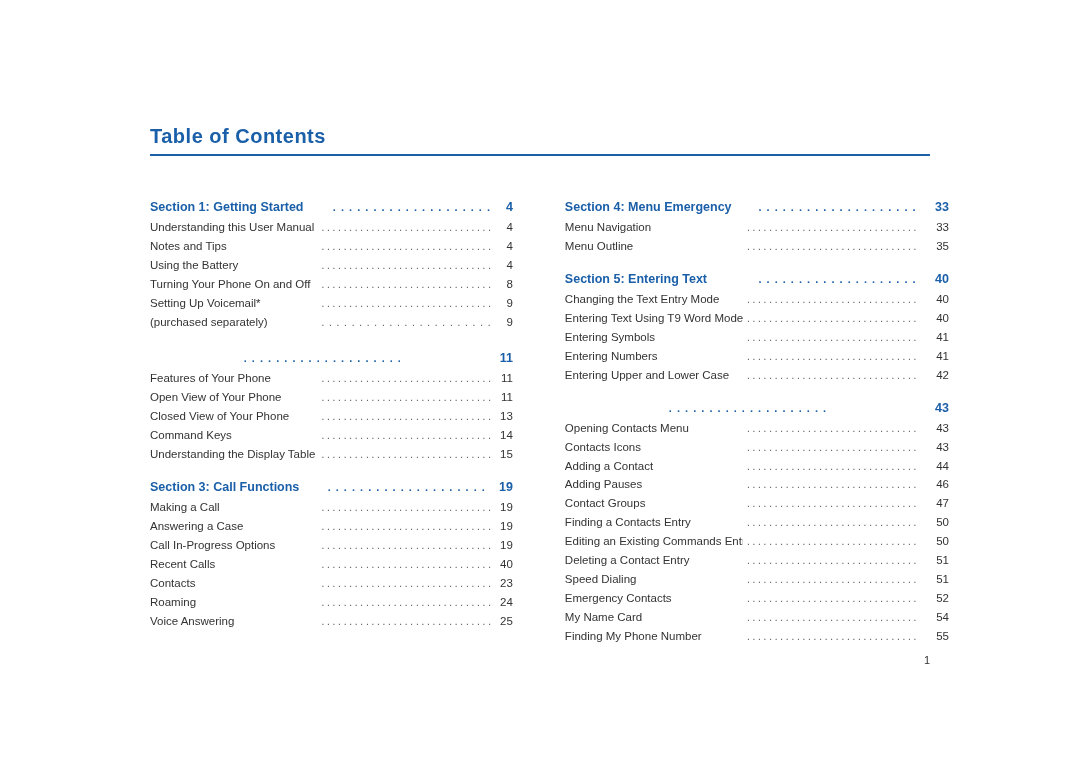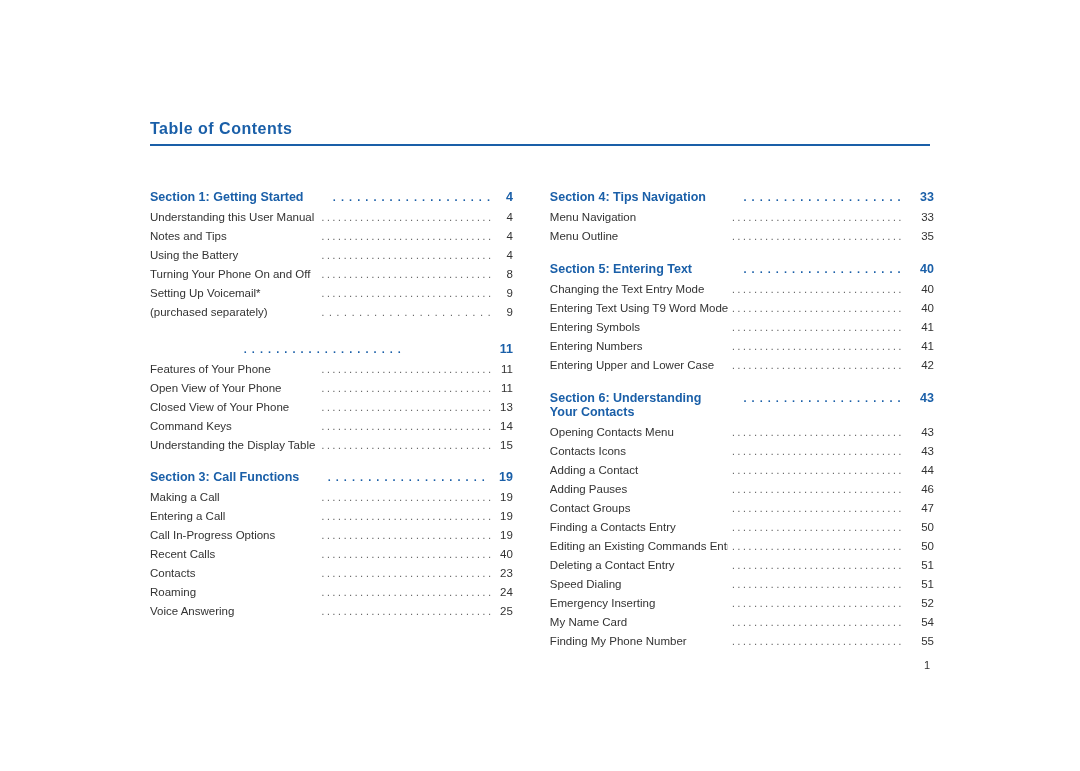--- a/index.html
+++ b/index.html
@@ -13,34 +13,34 @@
       display: flex;
       align-items: center;
       justify-content: center;
     }
     .page {
       width: 900px;
       padding: 40px 60px;
       position: relative;
     }
     .page-title {
-      font-size: 16px;
+      font-size: 20px;
       font-weight: bold;
       color: #1a5fa8;
       margin-bottom: 6px;
       letter-spacing: 0.5px;
     }
     .title-rule {
       border: none;
       border-top: 2px solid #1a5fa8;
       margin-bottom: 28px;
     }
     .toc-columns {
       display: flex;
-      gap: 37px;
+      gap: 52px;
     }
     .toc-col {
       flex: 1;
     }
     .section-heading {
       font-size: 12.5px;
       font-weight: bold;
       color: #1a5fa8;
       margin-top: 16px;
       margin-bottom: 4px;
@@ -170,21 +170,21 @@
           <span class="sec-title">Section 3:  Call Functions</span>
           <span style="flex: 1 1 0%; text-align: center; color: rgb(26, 95, 168); font-size: 11px; letter-spacing: 1px; overflow: hidden; white-space: nowrap; padding: 0px 4px;">. . . . . . . . . . . . . . . . . . . .</span>
           <span class="sec-page">19</span>
         </div>
         <div class="toc-item">
           <span class="item-label">Making a Call</span>
           <span style="flex: 1 1 0%; overflow: hidden; color: rgb(85, 85, 85); padding: 0px 4px; font-size: 10px; white-space: nowrap;">. . . . . . . . . . . . . . . . . . . . . . . . . . . . . . .</span>
           <span class="item-page">19</span>
         </div>
         <div class="toc-item">
-          <span class="item-label">Entering a Call</span>
+          <span class="item-label">Answering a Case</span>
           <span style="flex: 1 1 0%; overflow: hidden; color: rgb(85, 85, 85); padding: 0px 4px; font-size: 10px; white-space: nowrap;">. . . . . . . . . . . . . . . . . . . . . . . . . . . . . . .</span>
           <span class="item-page">19</span>
         </div>
         <div class="toc-item">
           <span class="item-label">Call In-Progress Options</span>
           <span style="flex: 1 1 0%; overflow: hidden; color: rgb(85, 85, 85); padding: 0px 4px; font-size: 10px; white-space: nowrap;">. . . . . . . . . . . . . . . . . . . . . . . . . . . . . . .</span>
           <span class="item-page">19</span>
         </div>
         <div class="toc-item">
           <span class="item-label">Recent Calls</span>
@@ -203,21 +203,21 @@
         </div>
         <div class="toc-item">
           <span class="item-label">Voice Answering</span>
           <span style="flex: 1 1 0%; overflow: hidden; color: rgb(85, 85, 85); padding: 0px 4px; font-size: 10px; white-space: nowrap;">. . . . . . . . . . . . . . . . . . . . . . . . . . . . . . .</span>
           <span class="item-page">25</span>
         </div>
       </div>
 
     <div class="toc-col" id="right-col">
         <div class="section-heading">
-          <span class="sec-title">Section 4:  Tips Navigation</span>
+          <span class="sec-title">Section 4:  Menu Emergency</span>
           <span style="flex: 1 1 0%; text-align: center; color: rgb(26, 95, 168); font-size: 11px; letter-spacing: 1px; overflow: hidden; white-space: nowrap; padding: 0px 4px;">. . . . . . . . . . . . . . . . . . . .</span>
           <span class="sec-page">33</span>
         </div>
         <div class="toc-item">
           <span class="item-label">Menu Navigation</span>
           <span style="flex: 1 1 0%; overflow: hidden; color: rgb(85, 85, 85); padding: 0px 4px; font-size: 10px; white-space: nowrap;">. . . . . . . . . . . . . . . . . . . . . . . . . . . . . . .</span>
           <span class="item-page">33</span>
         </div>
         <div class="toc-item">
           <span class="item-label">Menu Outline</span>
@@ -248,21 +248,20 @@
           <span class="item-label">Entering Numbers</span>
           <span style="flex: 1 1 0%; overflow: hidden; color: rgb(85, 85, 85); padding: 0px 4px; font-size: 10px; white-space: nowrap;">. . . . . . . . . . . . . . . . . . . . . . . . . . . . . . .</span>
           <span class="item-page">41</span>
         </div>
         <div class="toc-item">
           <span class="item-label">Entering Upper and Lower Case</span>
           <span style="flex: 1 1 0%; overflow: hidden; color: rgb(85, 85, 85); padding: 0px 4px; font-size: 10px; white-space: nowrap;">. . . . . . . . . . . . . . . . . . . . . . . . . . . . . . .</span>
           <span class="item-page">42</span>
         </div>
         <div class="section-heading">
-          <span class="sec-title">Section 6:  Understanding Your Contacts</span>
           <span style="flex: 1 1 0%; text-align: center; color: rgb(26, 95, 168); font-size: 11px; letter-spacing: 1px; overflow: hidden; white-space: nowrap; padding: 0px 4px;">. . . . . . . . . . . . . . . . . . . .</span>
           <span class="sec-page">43</span>
         </div>
         <div class="toc-item">
           <span class="item-label">Opening Contacts Menu</span>
           <span style="flex: 1 1 0%; overflow: hidden; color: rgb(85, 85, 85); padding: 0px 4px; font-size: 10px; white-space: nowrap;">. . . . . . . . . . . . . . . . . . . . . . . . . . . . . . .</span>
           <span class="item-page">43</span>
         </div>
         <div class="toc-item">
           <span class="item-label">Contacts Icons</span>
@@ -298,21 +297,21 @@
           <span class="item-label">Deleting a Contact Entry</span>
           <span style="flex: 1 1 0%; overflow: hidden; color: rgb(85, 85, 85); padding: 0px 4px; font-size: 10px; white-space: nowrap;">. . . . . . . . . . . . . . . . . . . . . . . . . . . . . . .</span>
           <span class="item-page">51</span>
         </div>
         <div class="toc-item">
           <span class="item-label">Speed Dialing</span>
           <span style="flex: 1 1 0%; overflow: hidden; color: rgb(85, 85, 85); padding: 0px 4px; font-size: 10px; white-space: nowrap;">. . . . . . . . . . . . . . . . . . . . . . . . . . . . . . .</span>
           <span class="item-page">51</span>
         </div>
         <div class="toc-item">
-          <span class="item-label">Emergency Inserting</span>
+          <span class="item-label">Emergency Contacts</span>
           <span style="flex: 1 1 0%; overflow: hidden; color: rgb(85, 85, 85); padding: 0px 4px; font-size: 10px; white-space: nowrap;">. . . . . . . . . . . . . . . . . . . . . . . . . . . . . . .</span>
           <span class="item-page">52</span>
         </div>
         <div class="toc-item">
           <span class="item-label">My Name Card</span>
           <span style="flex: 1 1 0%; overflow: hidden; color: rgb(85, 85, 85); padding: 0px 4px; font-size: 10px; white-space: nowrap;">. . . . . . . . . . . . . . . . . . . . . . . . . . . . . . .</span>
           <span class="item-page">54</span>
         </div>
         <div class="toc-item">
           <span class="item-label">Finding My Phone Number</span>

